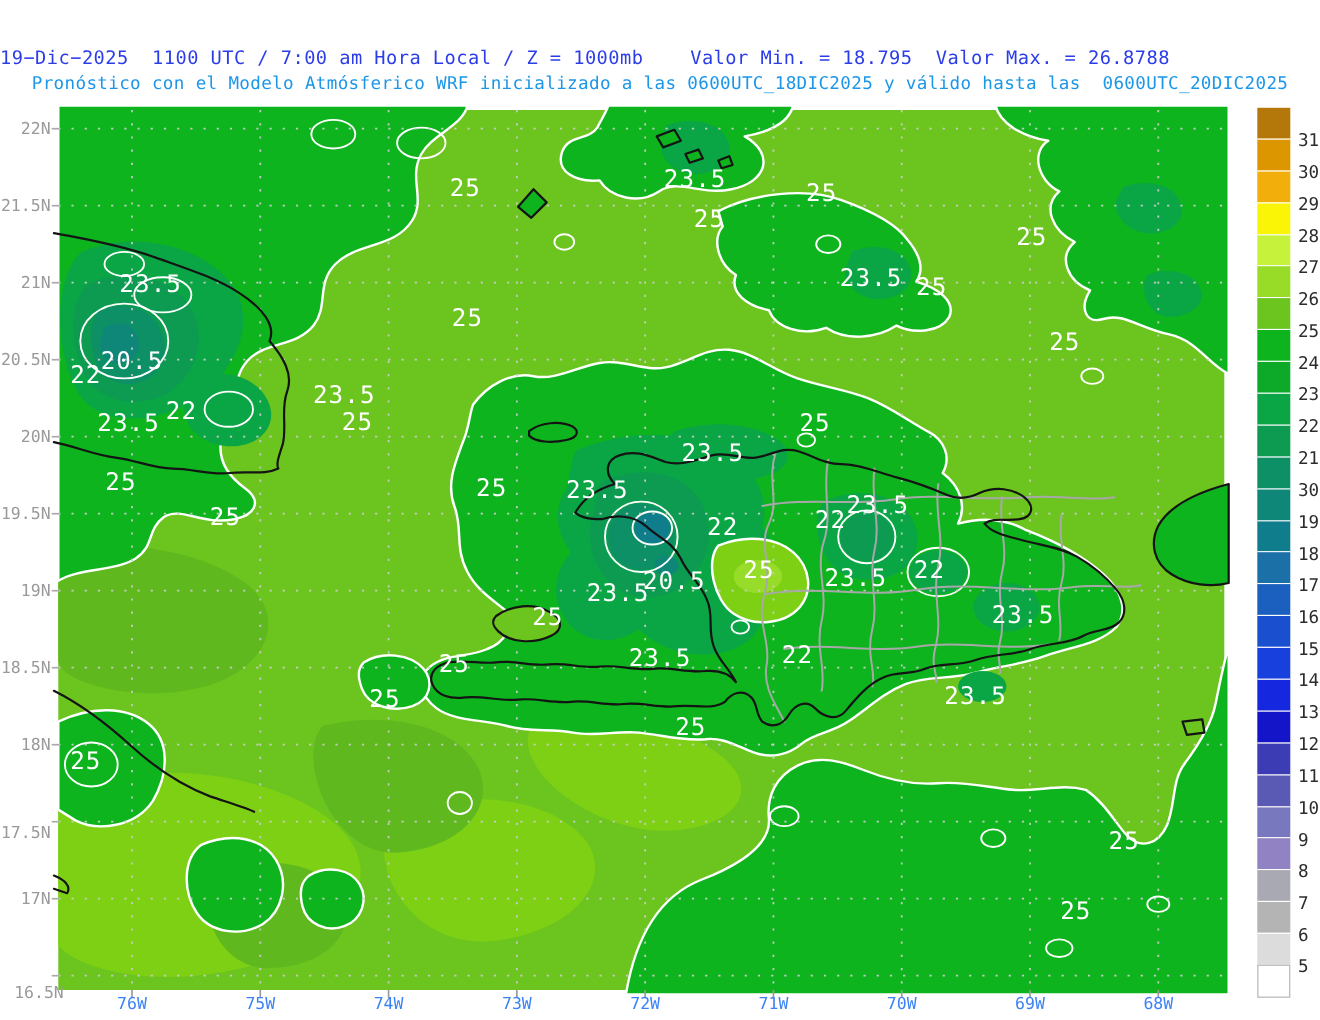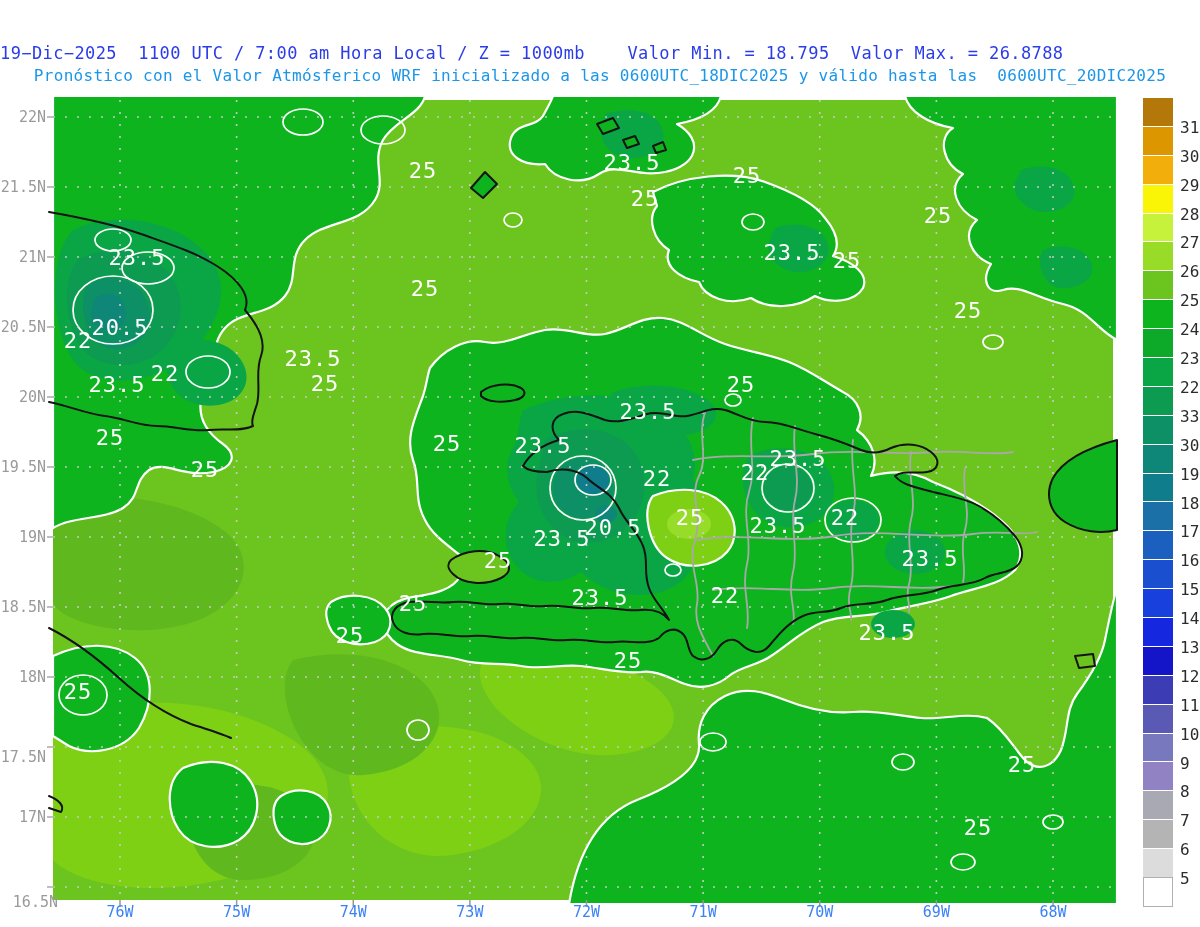--- a/index.html
+++ b/index.html
@@ -42,21 +42,21 @@
   .coastf{stroke:var(--coast);stroke-width:2;stroke-linejoin:round;}
   .prov{fill:none;stroke:var(--province);stroke-width:1.8;stroke-linecap:round;}
   .clab{fill:#fff;font-size:22px;letter-spacing:1px;text-anchor:middle;}
 </style>
 </head>
 <body>
 
 <div id="stage">
 
   <div class="sub1" style="color: rgb(43, 60, 232);">19−Dic−2025  1100 UTC / 7:00 am Hora Local / Z = 1000mb    Valor Min. = 18.795  Valor Max. = 26.8788</div>
-  <div class="sub2" style="color: rgb(27, 150, 232);">Pronóstico con el Valor Atmósferico WRF inicializado a las 0600UTC_18DIC2025 y válido hasta las  0600UTC_20DIC2025</div>
+  <div class="sub2" style="color: rgb(27, 150, 232);">Pronóstico con el Modelo Atmósferico WRF inicializado a las 0600UTC_18DIC2025 y válido hasta las  0600UTC_20DIC2025</div>
 
   <div id="map">
     <svg width="1060" height="800" viewBox="0 0 1060 800" xmlns="http://www.w3.org/2000/svg">
 
       <rect x="0" y="0" width="1060" height="800" class="fsea"></rect>
 
       <g>
         <path class="f26" d="M0 620 C80 590 180 600 240 640 C300 680 280 740 200 770 C120 800 30 790 0 760 Z"></path>
         <path class="f26" d="M300 640 C370 615 450 625 480 665 C505 700 470 745 400 755 C330 765 280 700 300 640 Z"></path>
         <path class="f26" d="M430 560 C490 545 560 555 600 585 C640 615 620 650 560 655 C490 660 410 600 430 560 Z"></path>
@@ -318,21 +318,21 @@
       <span class="cblab" style="top: 117.893px;">31</span>
       <span class="cblab" style="top: 146.786px;">30</span>
       <span class="cblab" style="top: 175.679px;">29</span>
       <span class="cblab" style="top: 204.571px;">28</span>
       <span class="cblab" style="top: 233.464px;">27</span>
       <span class="cblab" style="top: 262.357px;">26</span>
       <span class="cblab" style="top: 291.25px;">25</span>
       <span class="cblab" style="top: 320.143px;">24</span>
       <span class="cblab" style="top: 349.036px;">23</span>
       <span class="cblab" style="top: 377.929px;">22</span>
-      <span class="cblab" style="top: 406.821px;">33</span>
+      <span class="cblab" style="top: 406.821px;">21</span>
       <span class="cblab" style="top: 435.714px;">30</span>
       <span class="cblab" style="top: 464.607px;">19</span>
       <span class="cblab" style="top: 493.5px;">18</span>
       <span class="cblab" style="top: 522.393px;">17</span>
       <span class="cblab" style="top: 551.286px;">16</span>
       <span class="cblab" style="top: 580.179px;">15</span>
       <span class="cblab" style="top: 609.071px;">14</span>
       <span class="cblab" style="top: 637.964px;">13</span>
       <span class="cblab" style="top: 666.857px;">12</span>
       <span class="cblab" style="top: 695.75px;">11</span>

